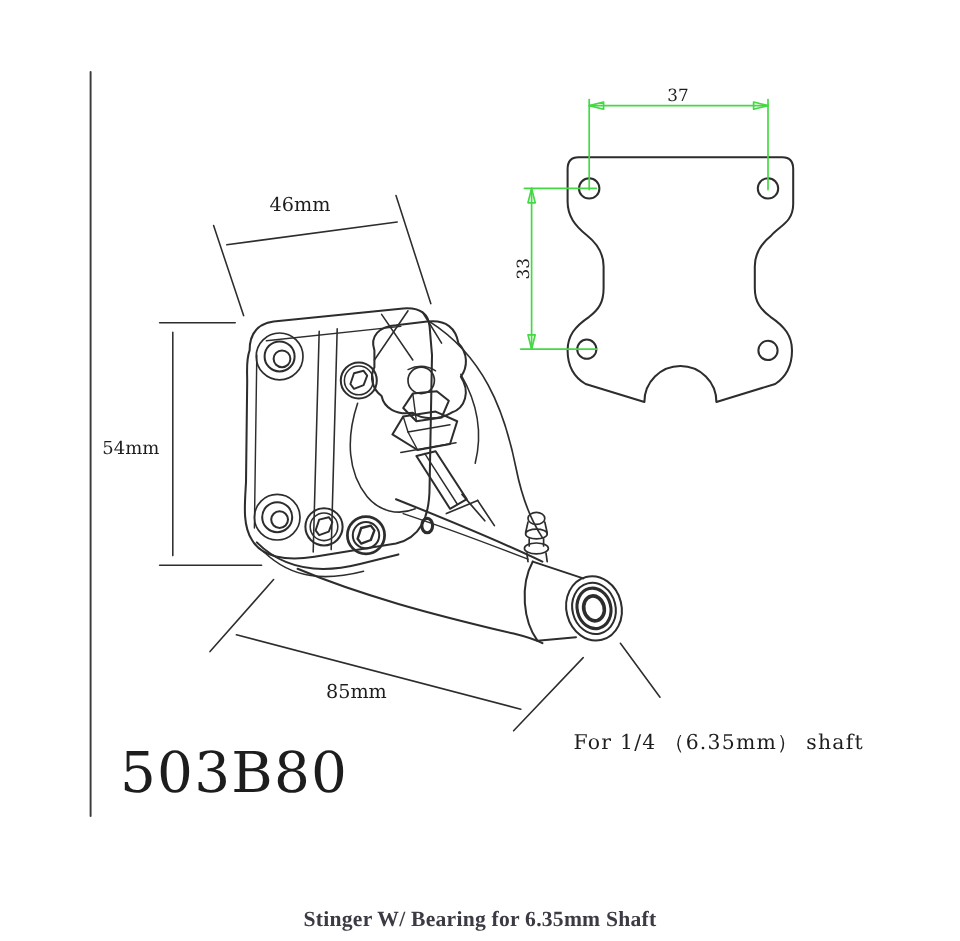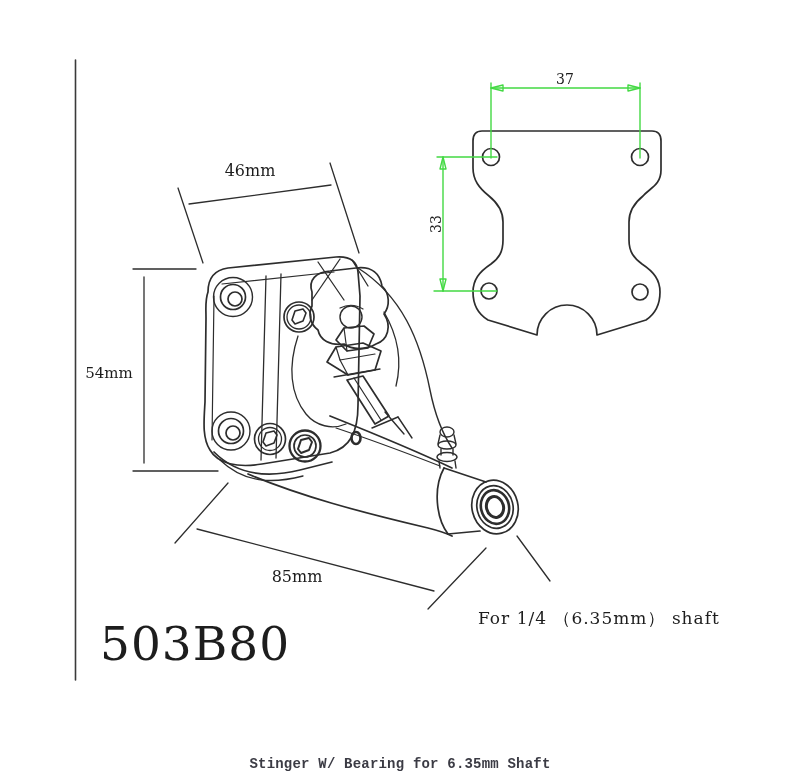--- a/index.html
+++ b/index.html
@@ -6,21 +6,21 @@
   #stage{position:relative;width:800px;height:784px;background:#ffffff;overflow:hidden;
          font-family:"DejaVu Serif", serif;}
   svg{position:absolute;left:0;top:0;}
   svg path, svg circle, svg ellipse, svg line, svg polyline{fill:none;stroke-linecap:round;stroke-linejoin:round;}
   svg text{stroke:none;fill:#1d1d1d;}
   .dimtext{font-family:"DejaVu Serif", serif;font-size:16px;}
   .notetext{font-family:"DejaVu Serif", serif;font-size:17px;letter-spacing:1px;}
   .parttext{font-family:"DejaVu Serif", serif;font-size:47px;letter-spacing:1px;}
   .redtext{font-family:"DejaVu Serif", serif;font-size:14px;}
   #caption{position:absolute;left:0;top:756px;width:800px;text-align:center;
-           font-family:Liberation Mono, monospace;font-weight:bold;font-size:14px;
+           font-family:Liberation Serif, serif;font-weight:bold;font-size:18px;
            color:#3b3b44;letter-spacing:.2px;}
 </style>
 </head>
 <body>
 
 <div id="stage">
 
 <svg width="800" height="740" viewBox="0 0 800 740">
 
   <g stroke="#3a3a3a" stroke-width="1.6">

